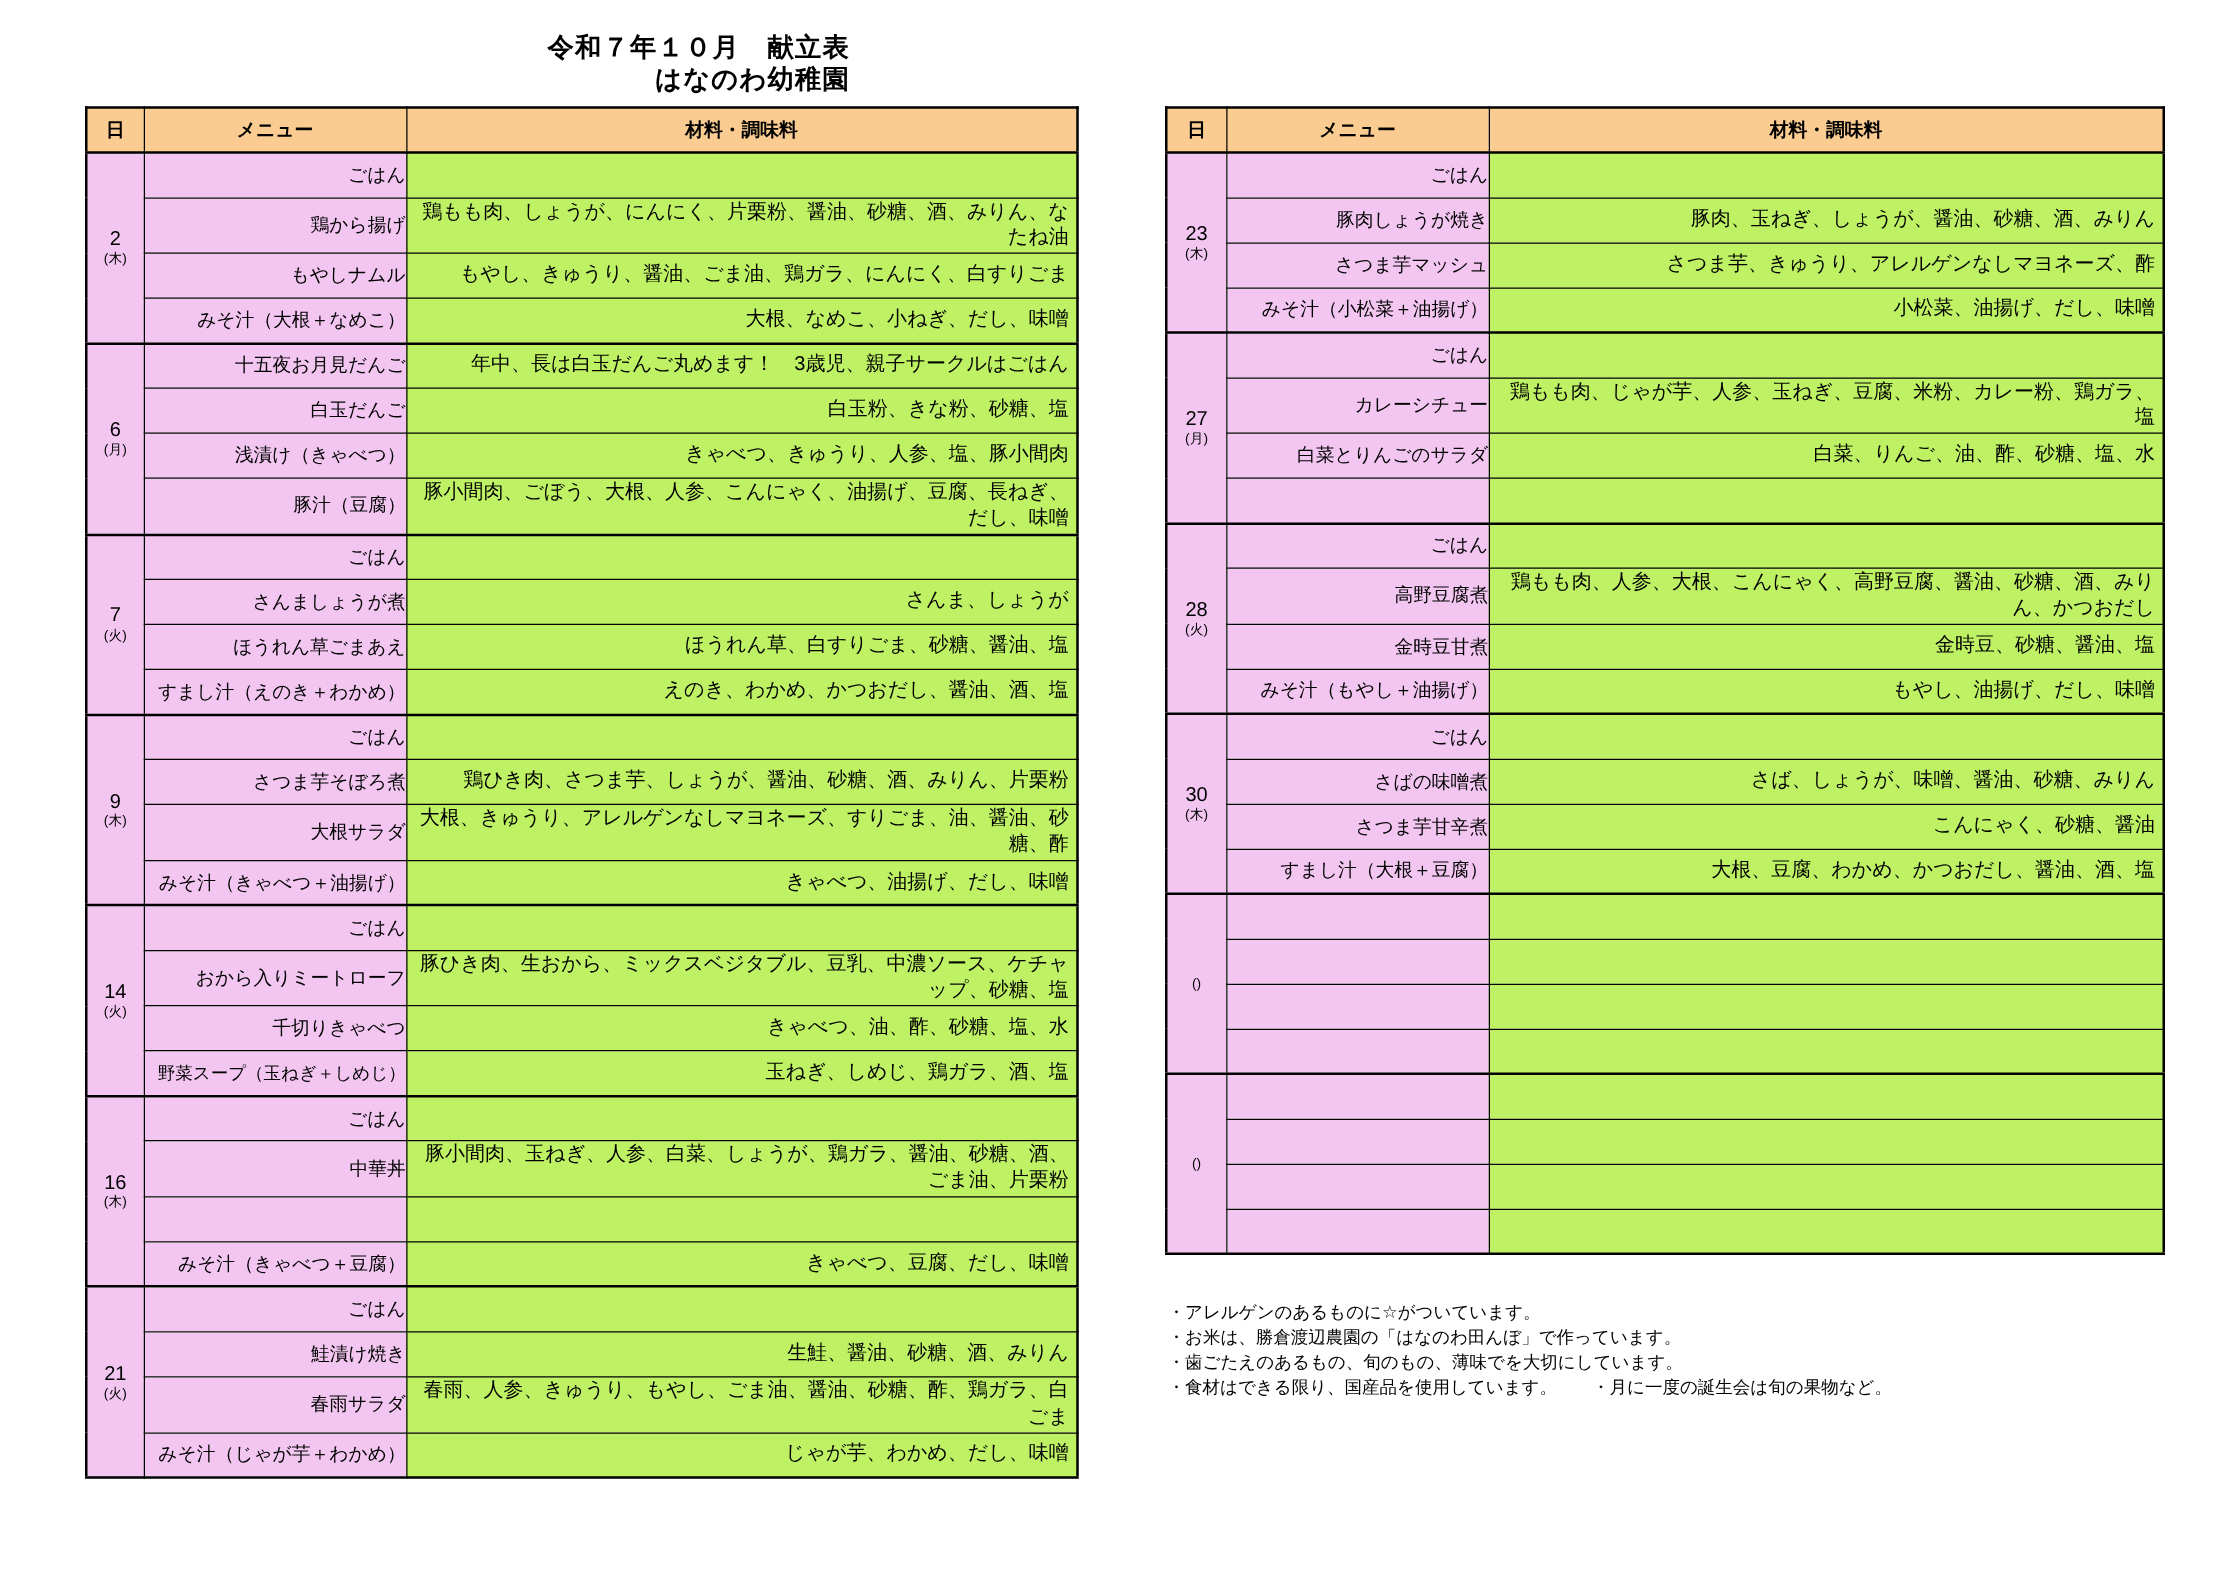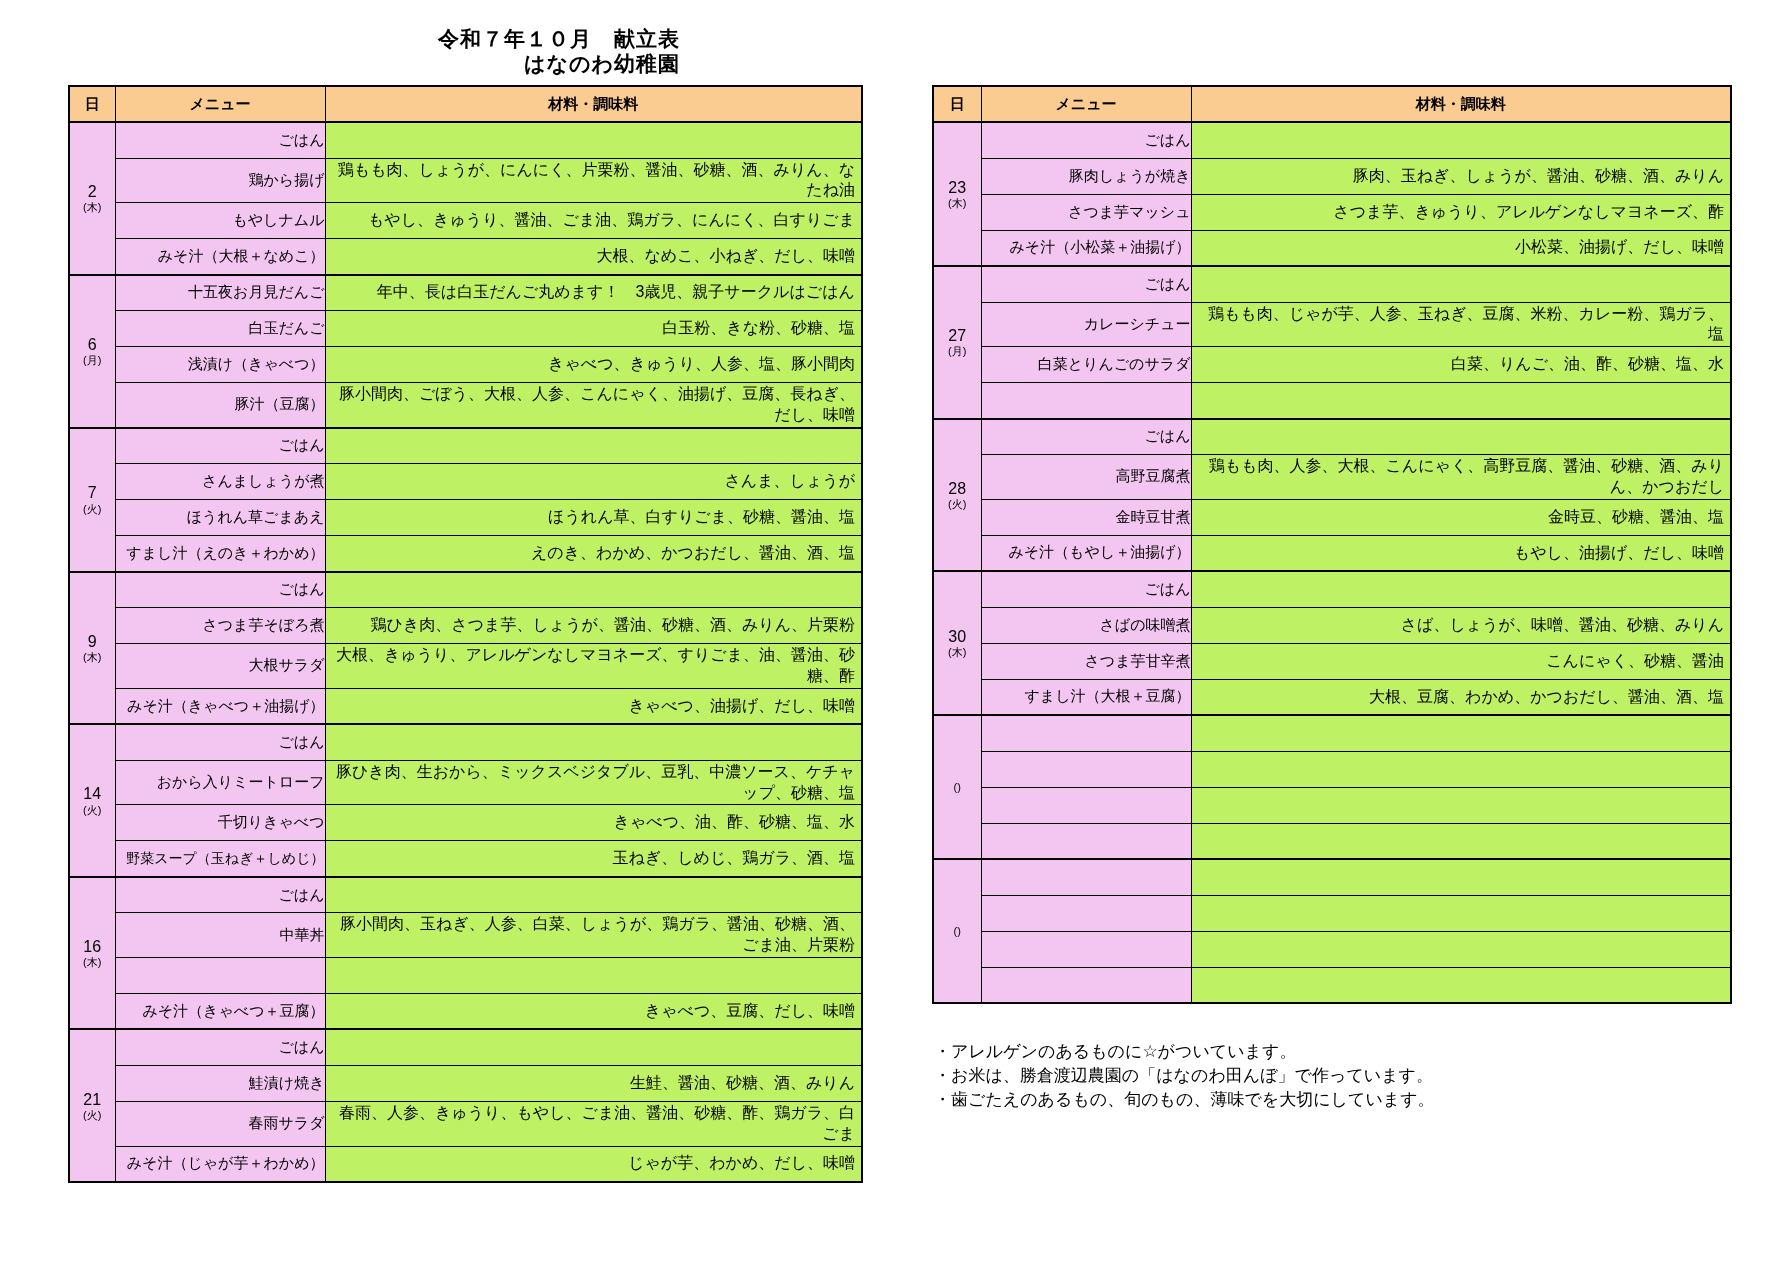--- a/index.html
+++ b/index.html
@@ -29,21 +29,21 @@
   .menu-table thead{border-bottom:2.5px solid var(--border);}
   .menu-table tbody{border-top:2.5px solid var(--border);border-bottom:2.5px solid var(--border);}
   .menu-table td{border:1px solid var(--border);padding:0;vertical-align:middle;}
   .menu-table tr{height:36px;}
   td.day{background:var(--pink-bg);text-align:center;}
   td.menu{background:var(--pink-bg);text-align:right;overflow:hidden;}
   td.menu span{display:inline-block;white-space:nowrap;font-size:15px;}
   td.mat{text-align:right;padding:1px 6px;font-size:16px;line-height:1.3;background:#bef264;}
   .daynum{font-size:16px;line-height:1.15;}
   .wday{font-size:11px;line-height:1.1;}
-  #notes{position:absolute;left:934px;top:1040px;width:790px;font-size:17px;line-height:1.42;}
+  #notes{position:absolute;left:934px;top:1040px;width:790px;font-size:14px;line-height:1.42;}
 </style>
 </head>
 <body>
 
 <div id="title">
   <div>令和７年１０月　献立表</div>
   <div>はなのわ幼稚園</div>
 </div>
 
 <table id="table-left" class="menu-table">
@@ -359,13 +359,14 @@
         <td class="menu"><span></span></td>
         <td class="mat"><span></span></td>
       </tr>
     </tbody>
   </table>
 
 <div id="notes">
     <div>・アレルゲンのあるものに☆がついています。</div>
     <div>・お米は、勝倉渡辺農園の「はなのわ田んぼ」で作っています。</div>
     <div>・歯ごたえのあるもの、旬のもの、薄味でを大切にしています。</div>
+    <div>・食材はできる限り、国産品を使用しています。　　・月に一度の誕生会は旬の果物など。</div>
   </div>
 
 </body></html>

